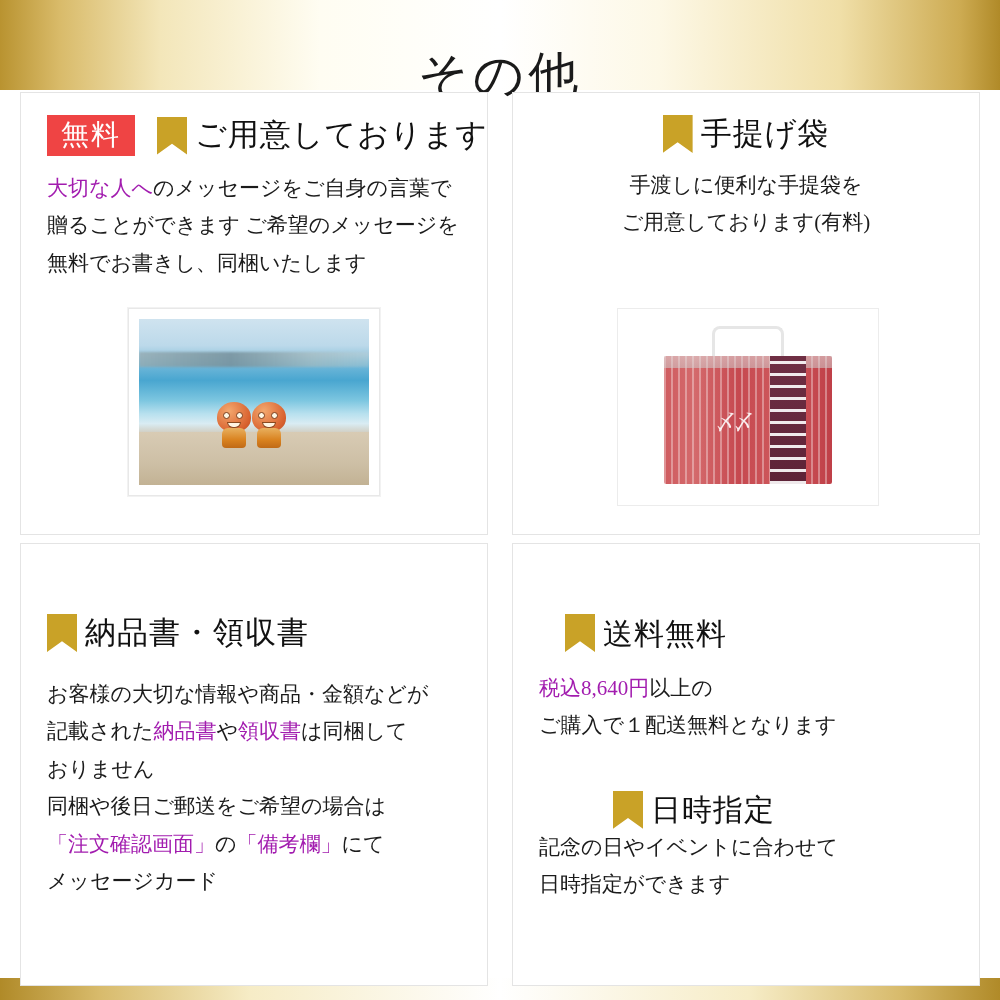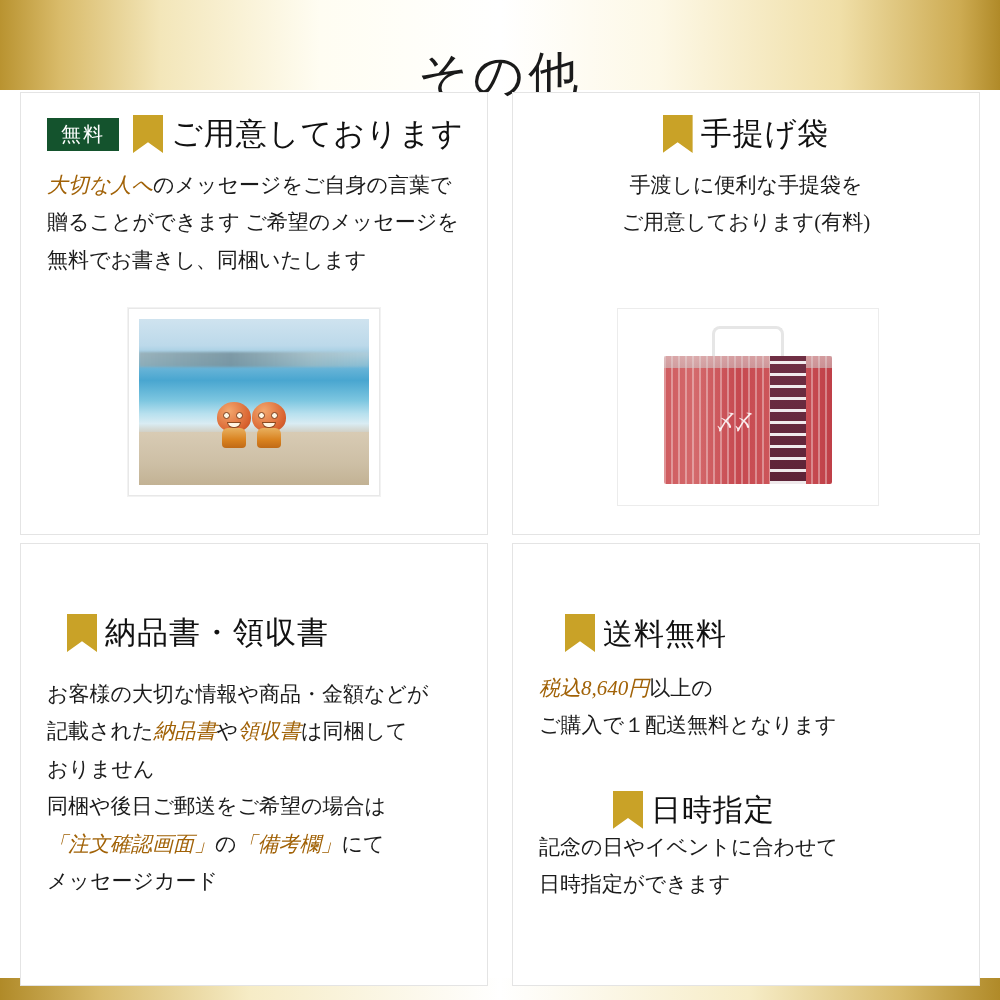--- a/index.html
+++ b/index.html
@@ -105,42 +105,41 @@
   .heading-text {
     font-size: 31px;
     color: #111;
     letter-spacing: 1px;
     line-height: 1.1;
     white-space: nowrap;
   }
 
   .badge-free {
     display: inline-block;
-    background: #14532d;
+    background: #ef4444;
     color: #ffffff;
-    font-size: 20px;
+    font-size: 28px;
     padding: 6px 14px 7px;
-    margin-right: 6px;
+    margin-right: 14px;
     letter-spacing: 2px;
     line-height: 1;
     flex: 0 0 auto;
   }
 
   .body-text {
     font-size: 21px;
     line-height: 1.78;
     color: #1b1b1b;
     margin: 14px 0 0 0;
   }
   .body-text.center {
     text-align: center;
   }
   .hl-red {
-    color: #a16207;
-    font-style: italic;
+    color: #a21caf;
   }
 
   
   .photo-frame {
     position: absolute;
     left: 107px;
     bottom: 38px;
     width: 252px;
     height: 188px;
     background: #ffffff;
@@ -363,21 +362,21 @@
           <div class="handle"></div>
           <div class="bag-body"></div>
           <div class="bag-top"></div>
           <div class="bag-stripe"></div>
           <div class="bag-logo">〆〆</div>
         </div>
       </div>
     </div>
 
     <div class="card card-3">
-      <div class="heading" style="margin-top:48px;margin-left:20px;align-items:center;">
+      <div class="heading" style="margin-top:48px;align-items:center;">
         <span class="ribbon"></span>
         <span class="heading-text">納品書・領収書</span>
       </div>
       <p class="body-text" style="margin-top:24px;">
         <span>お客様の大切な情報や商品・金額などが</span><br>
         <span>記載された</span><span class="hl-red">納品書</span><span>や</span><span class="hl-red">領収書</span><span>は同梱して</span><br>
         <span>おりません</span><br>
         <span>同梱や後日ご郵送をご希望の場合は</span><br>
         <span class="hl-red">「注文確認画面」</span><span>の</span><span class="hl-red">「備考欄」</span><span>にて</span><br>
         <span>メッセージカード</span>

